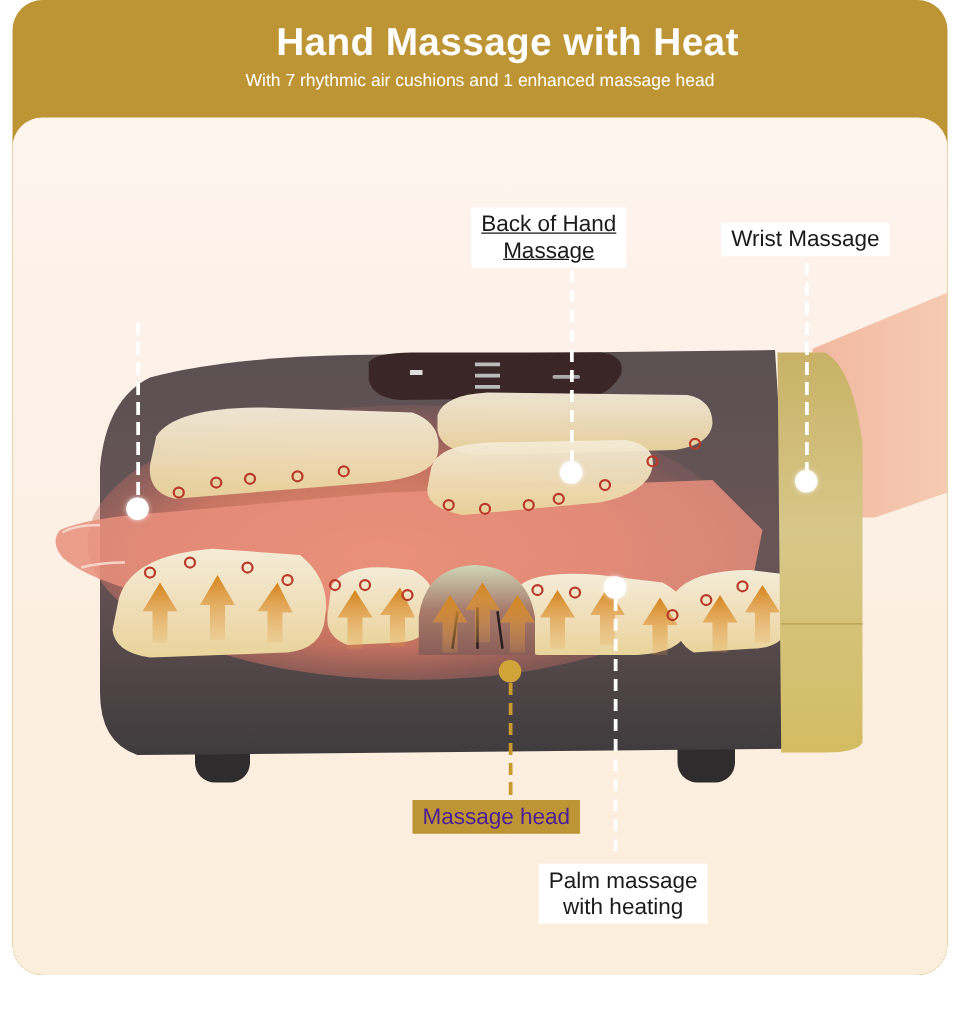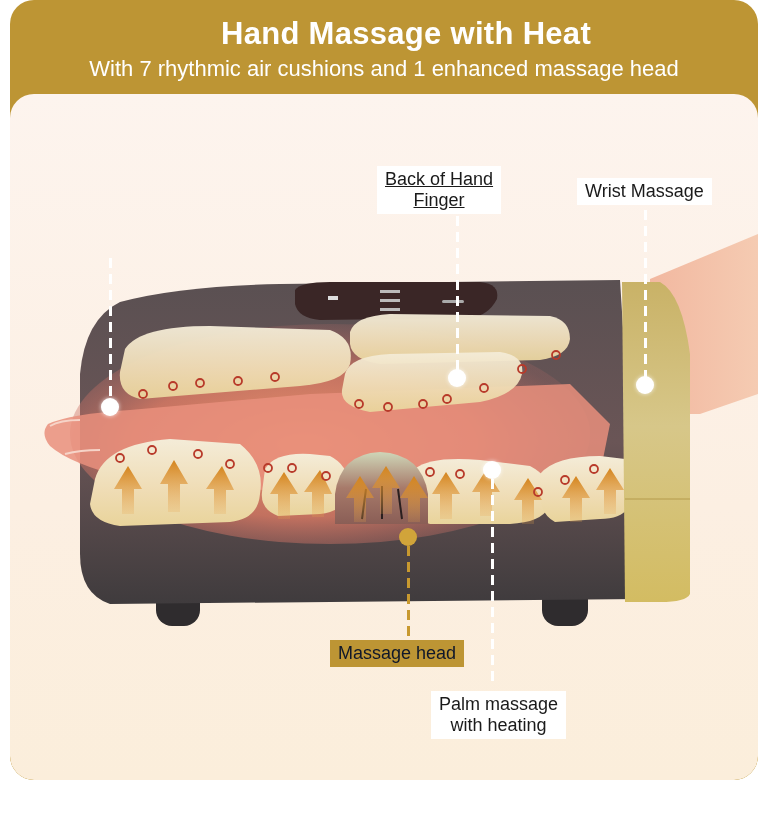--- a/index.html
+++ b/index.html
@@ -5,33 +5,33 @@
   * { box-sizing: border-box; margin: 0; padding: 0; }
   html, body { width: 768px; height: 820px; background: #ffffff; overflow: hidden; }
   body { font-family: "Liberation Sans", "DejaVu Sans", sans-serif; position: relative; }
 
   .card {
     position: absolute; left: 10px; top: 0; width: 748px; height: 780px;
     background: #bd9534; border-radius: 24px; overflow: hidden;
   }
   .header { position: absolute; left: 0; top: 0; width: 100%; height: 94px; text-align: center; color: #fff; }
   .title { position: absolute; left: 0; right: 0; top: 16px; font-size: 31px; font-weight: bold; letter-spacing: 0.3px; padding-left: 44px; }
-  .subtitle { position: absolute; left: 0; right: 0; top: 56px; font-size: 22px; }
+  .subtitle { position: absolute; left: 0; right: 0; top: 56px; font-size: 14px; }
 
   .stage {
     position: absolute; left: 0; top: 94px; width: 748px; height: 686px;
     background: linear-gradient(180deg, #fdf4ee 0%, #fcefe2 60%, #fbeedb 100%);
     border-radius: 24px 24px 24px 24px;
   }
 
   .label {
     position: absolute; background: #ffffff; color: #1a1a1a; font-size: 18px;
     line-height: 21px; text-align: center; padding: 3px 8px;
   }
-  .label.gold { background: #bd9534; color: #0f172a; }
+  .label.gold { background: #bd9534; color: #4c1d95; }
 
   .dash { position: absolute; width: 3px;
     background: repeating-linear-gradient(180deg, #ffffff 0 10px, transparent 10px 16px); }
   .dash.gold { background: repeating-linear-gradient(180deg, #c8992f 0 10px, transparent 10px 16px); }
   .dot { position: absolute; width: 18px; height: 18px; border-radius: 50%; background: #ffffff; box-shadow: 0 0 4px rgba(255,255,255,0.8); }
   .dot.gold { background: #d1a43a; box-shadow: none; }
 
   svg.device { position: absolute; left: 0; top: 0; }
 </style>
 </head>
@@ -161,21 +161,21 @@
 
       <path d="M612 188 L650 188 Q672 200 680 260 L680 500 Q676 508 650 508 L615 508 Z" fill="url(#bandGrad)"></path>
       <line x1="615" y1="405" x2="680" y2="405" stroke="#b49a4c" stroke-width="1"></line>
     </svg>
 
     <div class="dash" style="left:99px; top:164px; height:142px;"></div>
     <div class="dot" style="left:91px; top:304px;"></div>
 
     <div class="label" style="left:367px; top:72px;text-decoration:underline;">
       <div>Back of Hand</div>
-      <div>Finger</div>
+      <div>Massage</div>
     </div>
     <div class="dash" style="left:446px; top:122px; height:155px;"></div>
     <div class="dot" style="left:438px; top:275px;"></div>
 
     <div class="label" style="left:556px; top:84px;margin-left:11px;">
       <span>Wrist Massage</span>
     </div>
     <div class="dash" style="left:634px; top:116px; height:178px;"></div>
     <div class="dot" style="left:626px; top:282px;"></div>
 

